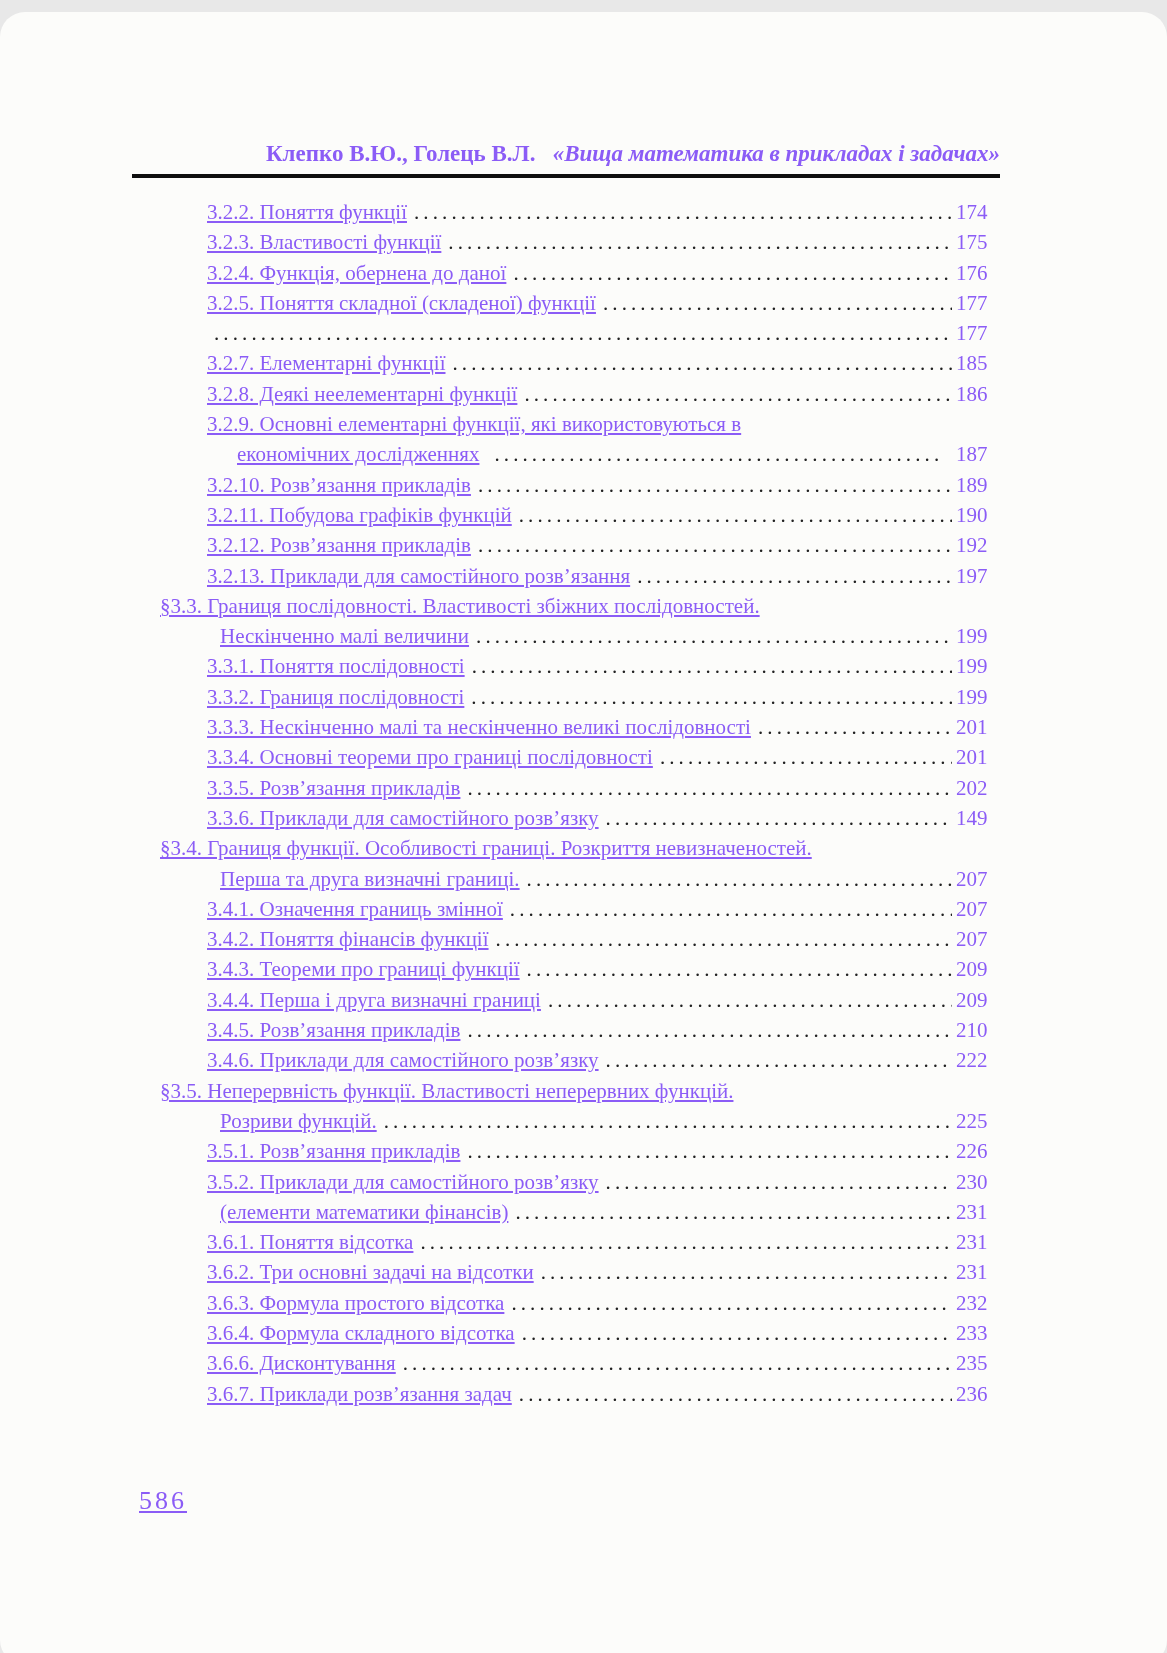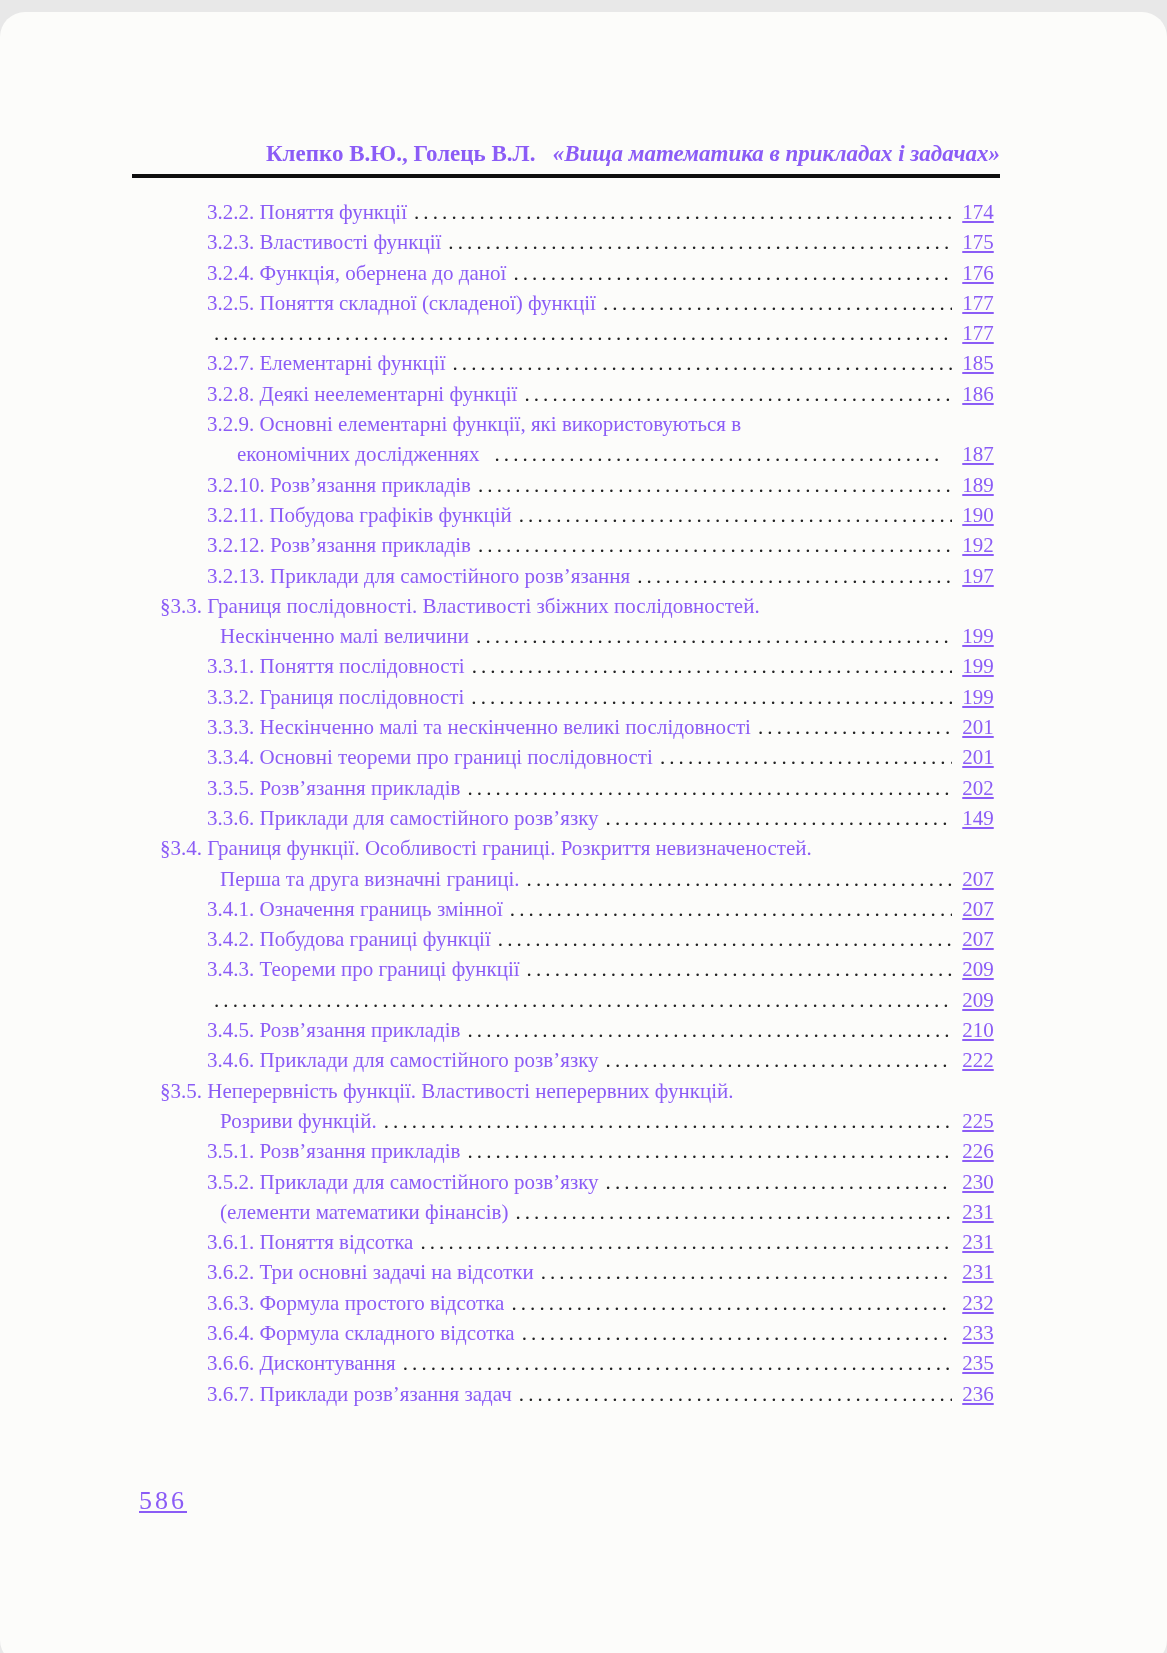--- a/index.html
+++ b/index.html
@@ -43,43 +43,43 @@
     margin-top: 19px;
     font-size: 21px;
     line-height: 30.3px;
   }
   .toc-row {
     display: flex;
     align-items: baseline;
   }
   .toc-text {
     white-space: nowrap;
+    text-decoration: underline;
   }
   .ind-section      { padding-left: 28px; }
   .ind-sub          { padding-left: 75px; }
   .ind-cont-section { padding-left: 88px; }
   .ind-cont-sub     { padding-left: 105px; gap: 8px; }
   .leader {
     flex: 1 1 auto;
     min-width: 10px;
     overflow: hidden;
     white-space: nowrap;
     margin: 0 4px 0 7px;
     color: #222;
   }
   .leader::after {
     content: "........................................................................................................................................................................................";
     letter-spacing: 4.1px;
   }
   .pageno {
     flex: 0 0 auto;
     min-width: 44px;
-    text-align: center;
-    white-space: nowrap;
-    text-decoration: underline;
+    text-align: left;
+    white-space: nowrap;
   }
   .folio {
     position: absolute;
     left: 139px;
     top: 1474px;
     font-size: 26px;
     letter-spacing: 3px;
     text-decoration: underline;
   }
 </style>
@@ -205,30 +205,31 @@
     <span class="toc-text">Перша та друга визначні границі.</span>
     <span class="leader"></span>
     <span class="pageno">207</span>
   </div>
         <div class="toc-row ind-sub">
     <span class="toc-text">3.4.1. Означення границь змінної</span>
     <span class="leader"></span>
     <span class="pageno">207</span>
   </div>
         <div class="toc-row ind-sub">
-    <span class="toc-text">3.4.2. Побудова границі функції</span>
+    <span class="toc-text">3.4.2. Поняття фінансів функції</span>
     <span class="leader"></span>
     <span class="pageno">207</span>
   </div>
         <div class="toc-row ind-sub">
     <span class="toc-text">3.4.3. Теореми про границі функції</span>
     <span class="leader"></span>
     <span class="pageno">209</span>
   </div>
         <div class="toc-row ind-sub">
+    <span class="toc-text">3.4.4. Перша і друга визначні границі</span>
     <span class="leader"></span>
     <span class="pageno">209</span>
   </div>
         <div class="toc-row ind-sub">
     <span class="toc-text">3.4.5. Розв’язання прикладів</span>
     <span class="leader"></span>
     <span class="pageno">210</span>
   </div>
         <div class="toc-row ind-sub">
     <span class="toc-text">3.4.6. Приклади для самостійного розв’язку</span>

